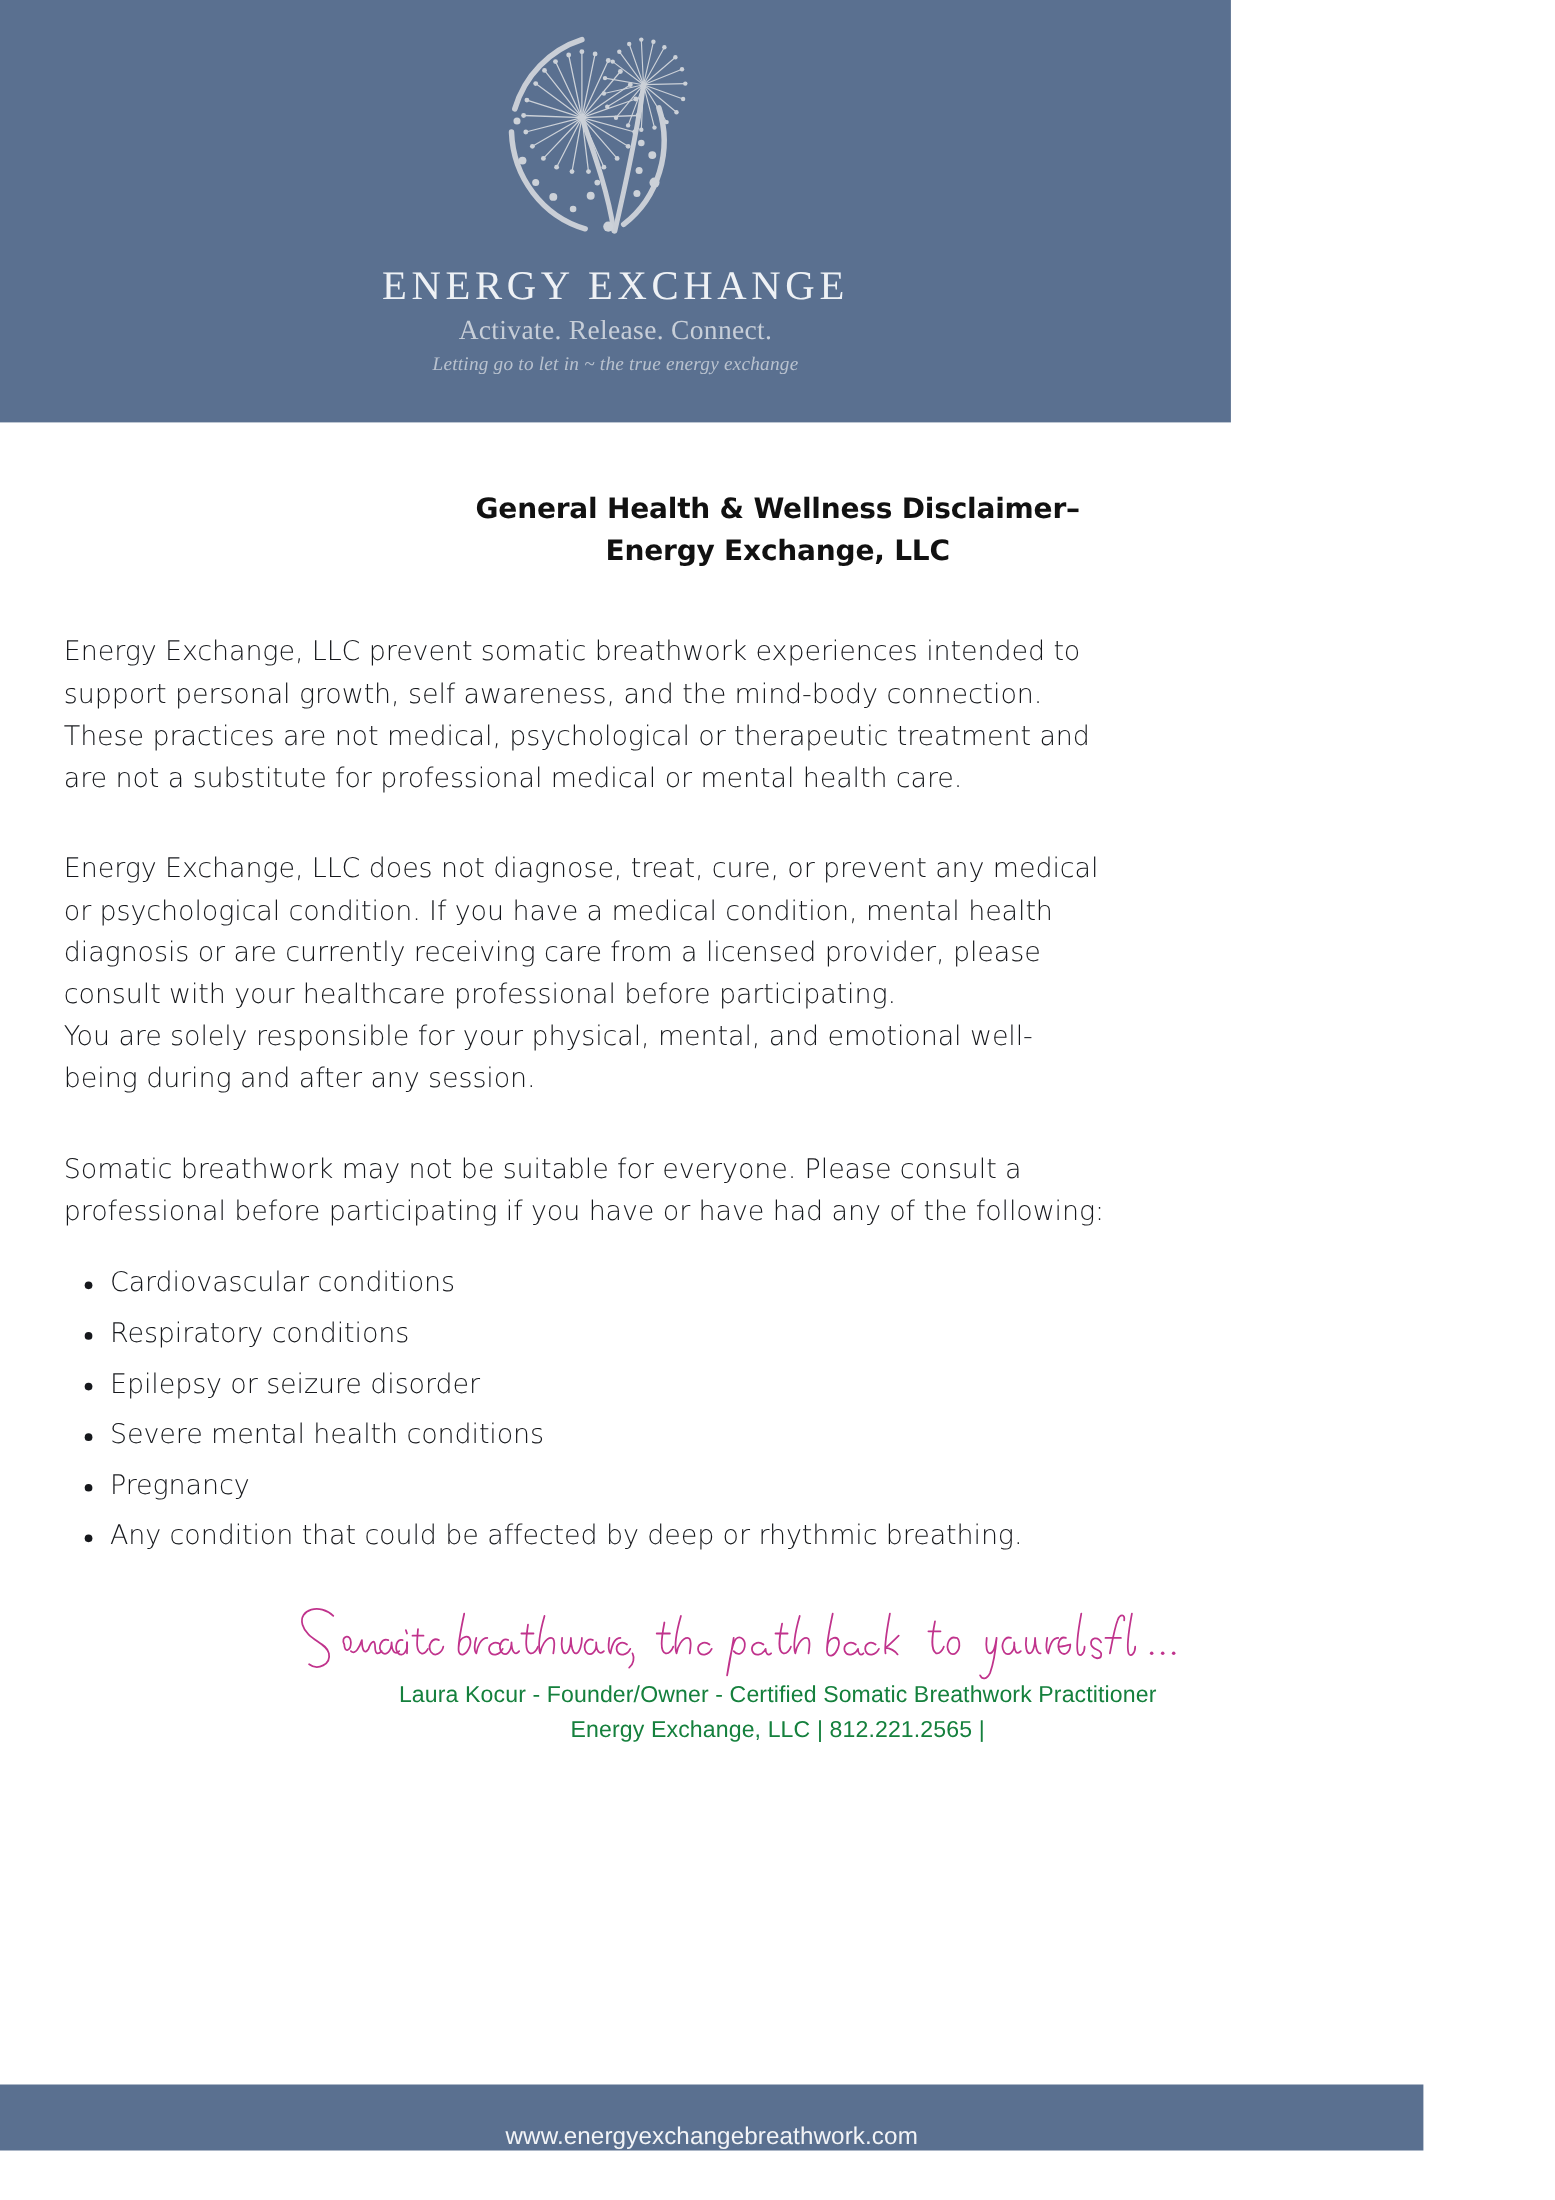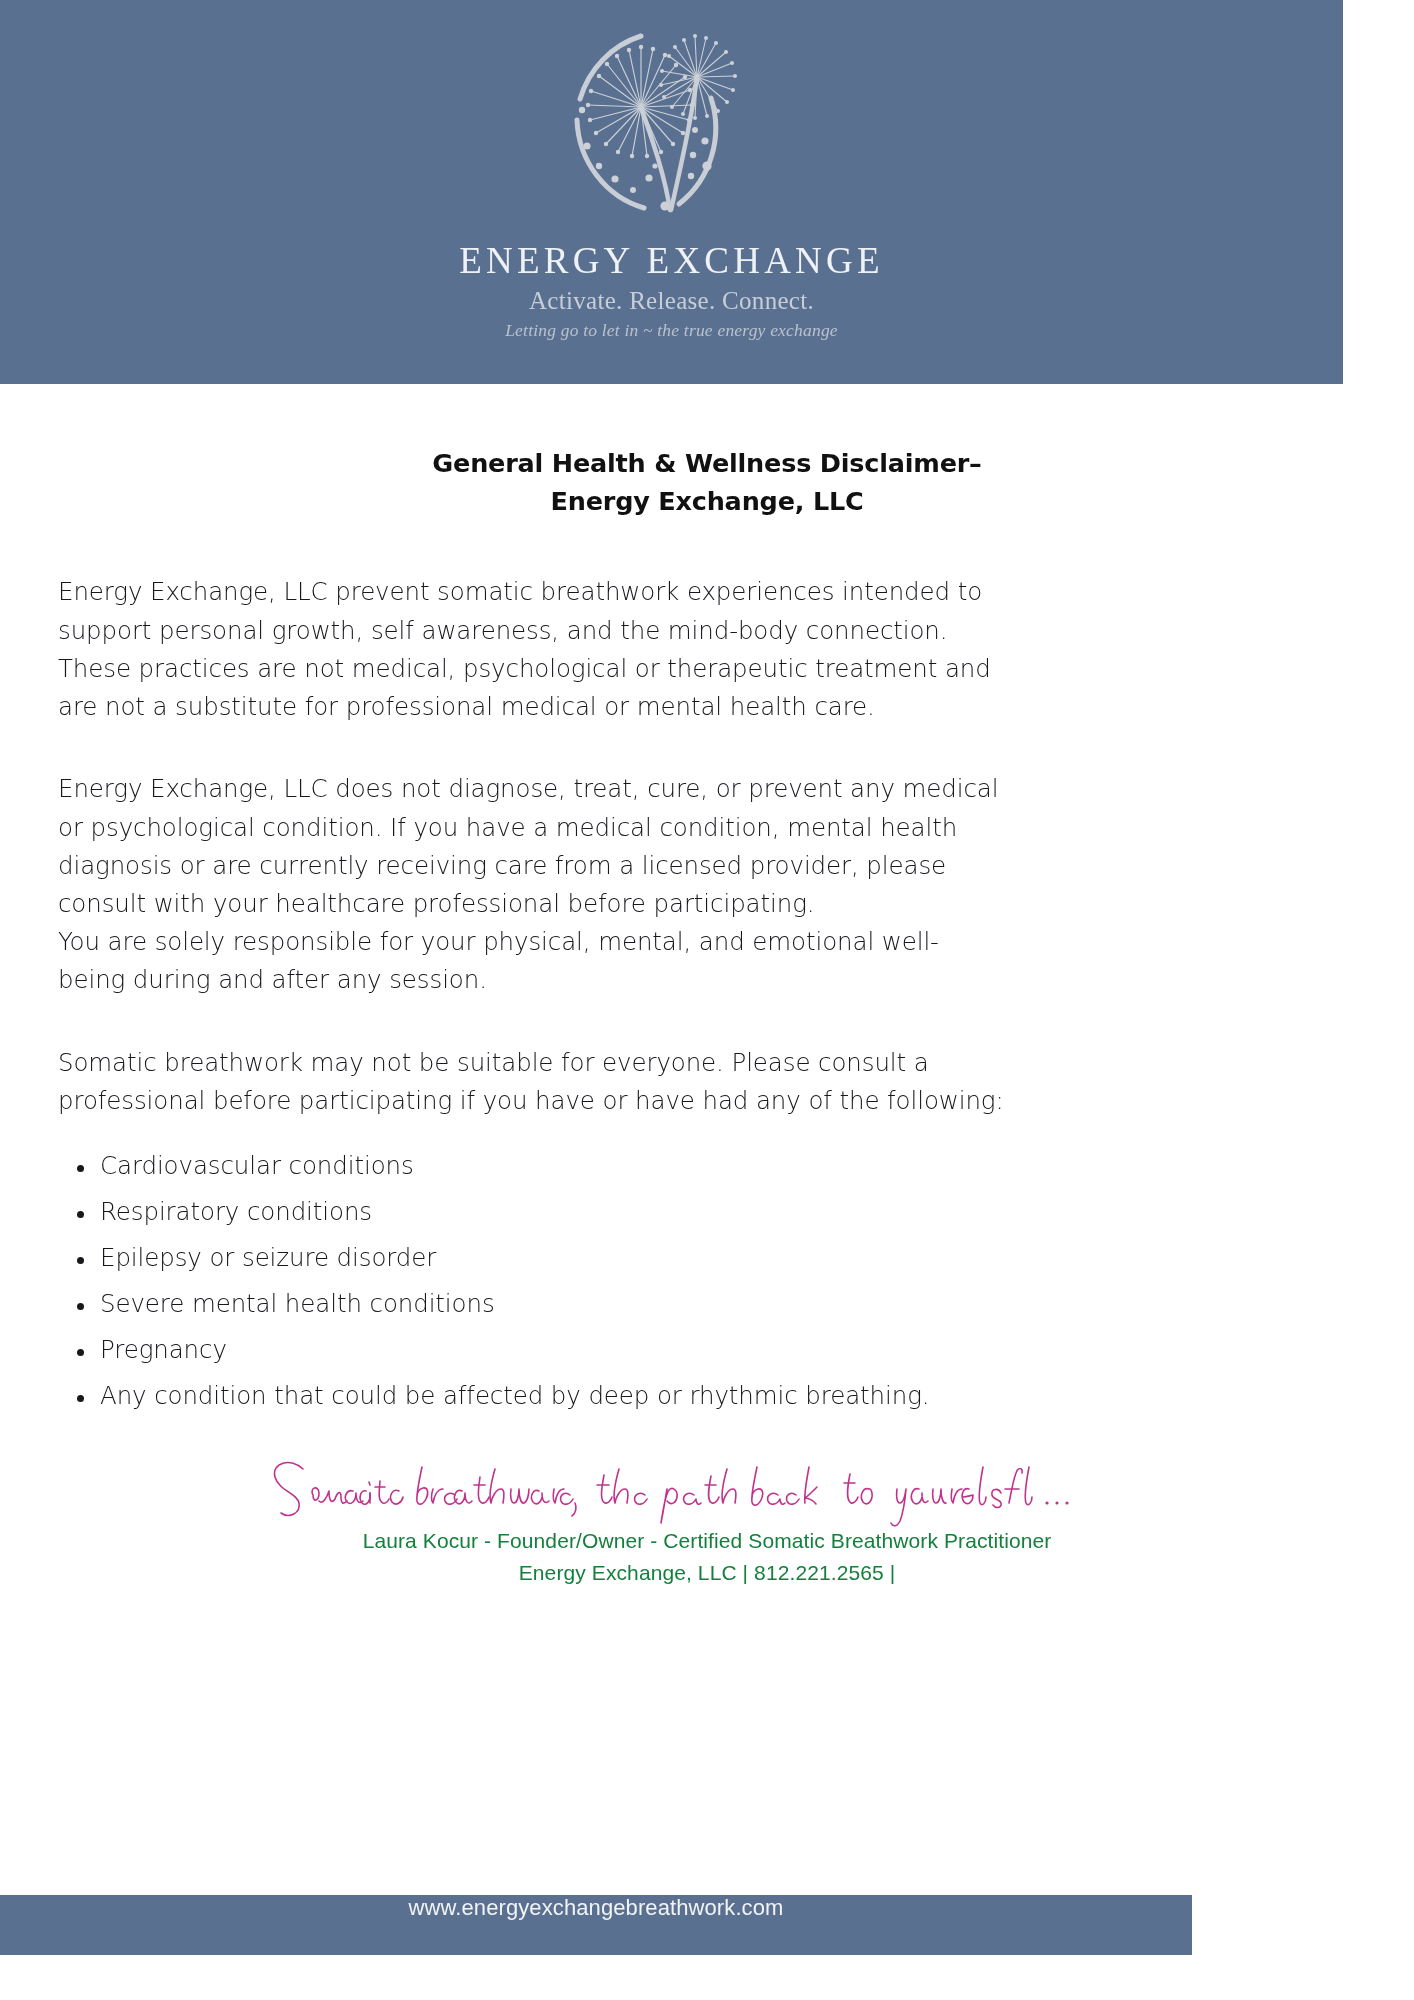--- a/index.html
+++ b/index.html
@@ -8,21 +8,21 @@
     width: 1414px;
     height: 2000px;
     background: #ffffff;
     font-family: "Liberation Sans", sans-serif;
     overflow: hidden;
     position: relative;
   }
 
   
   .header-band {
-    width: 1343px;
+    width: 1119px;
     height: 384px;
     background: #5a7090;
     display: flex;
     flex-direction: column;
     align-items: center;
     justify-content: flex-start;
     position: relative;
     overflow: hidden;
   }
   .logo-mark {
@@ -145,25 +145,25 @@
     color: #15803d;
     line-height: 1.52;
     letter-spacing: 0.1px;
     white-space: nowrap;
   }
 
   .footer-band {
     position: absolute;
     left: 0;
     top: 1895px;
-    width: 1192px;
+    width: 1294px;
     height: 60px;
     background: #5a7090;
     display: flex;
-    align-items: flex-start;
+    align-items: flex-end;
     justify-content: center;
   }
   .footer-url {
     font-family: "Liberation Sans", sans-serif;
     font-size: 22px;
     color: #f2f4f7;
     letter-spacing: 0.1px;
   }
 </style>
 </head>

